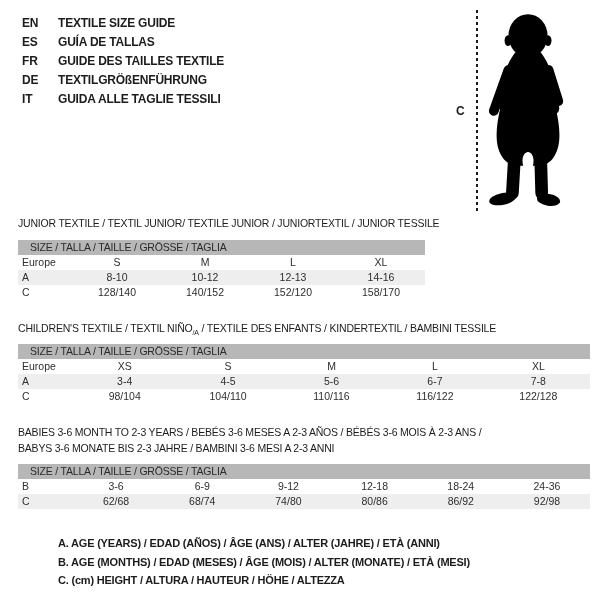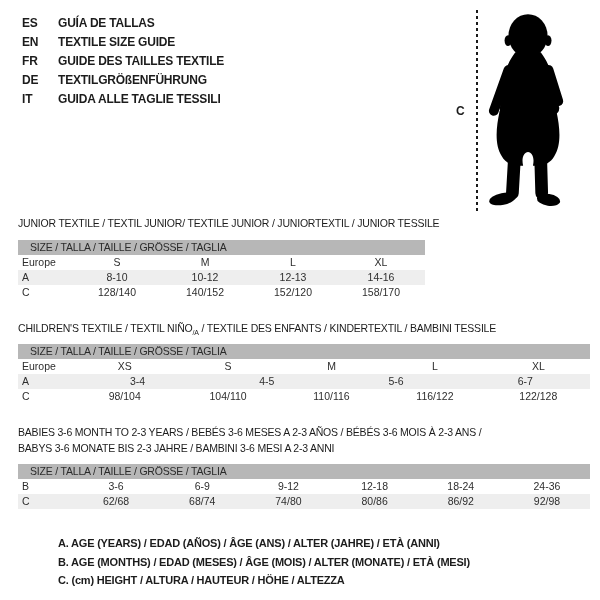--- a/index.html
+++ b/index.html
@@ -37,22 +37,22 @@
   .footnotes{position:absolute;left:22px;top:534px;}
   .fnote{height:18.5px;line-height:18.5px;font-size:11px;font-weight:bold;
     letter-spacing:-0.2px;white-space:nowrap;margin-left:36px;}
 </style>
 </head>
 <body>
 
 <div id="page">
 
   <div class="lang-block">
+      <div class="lang-row"><span class="lang-code">EN</span><span>TEXTILE SIZE GUIDE</span></div>
       <div class="lang-row"><span class="lang-code">ES</span><span>GUÍA DE TALLAS</span></div>
-      <div class="lang-row"><span class="lang-code">EN</span><span>TEXTILE SIZE GUIDE</span></div>
       <div class="lang-row"><span class="lang-code">FR</span><span>GUIDE DES TAILLES TEXTILE</span></div>
       <div class="lang-row"><span class="lang-code">DE</span><span>TEXTILGRÖßENFÜHRUNG</span></div>
       <div class="lang-row"><span class="lang-code">IT</span><span>GUIDA ALLE TAGLIE TESSILI</span></div>
     </div>
 
   <div class="measure-line"></div>
   <div class="height-label">C</div>
   <svg class="baby-svg" viewBox="0 0 88 200" xmlns="http://www.w3.org/2000/svg" aria-hidden="true">
     <g fill="#000000" stroke="none">
       <ellipse cx="43" cy="25" rx="20" ry="22"></ellipse>
@@ -113,20 +113,21 @@
           <span class="cell">M</span>
           <span class="cell">L</span>
           <span class="cell">XL</span>
         </div>
         <div class="trow alt">
           <span class="lbl">A</span>
           <span class="cell">3-4</span>
           <span class="cell">4-5</span>
           <span class="cell">5-6</span>
           <span class="cell">6-7</span>
+          <span class="cell">7-8</span>
         </div>
         <div class="trow">
           <span class="lbl">C</span>
           <span class="cell">98/104</span>
           <span class="cell">104/110</span>
           <span class="cell">110/116</span>
           <span class="cell">116/122</span>
           <span class="cell">122/128</span>
         </div>
       </div>

